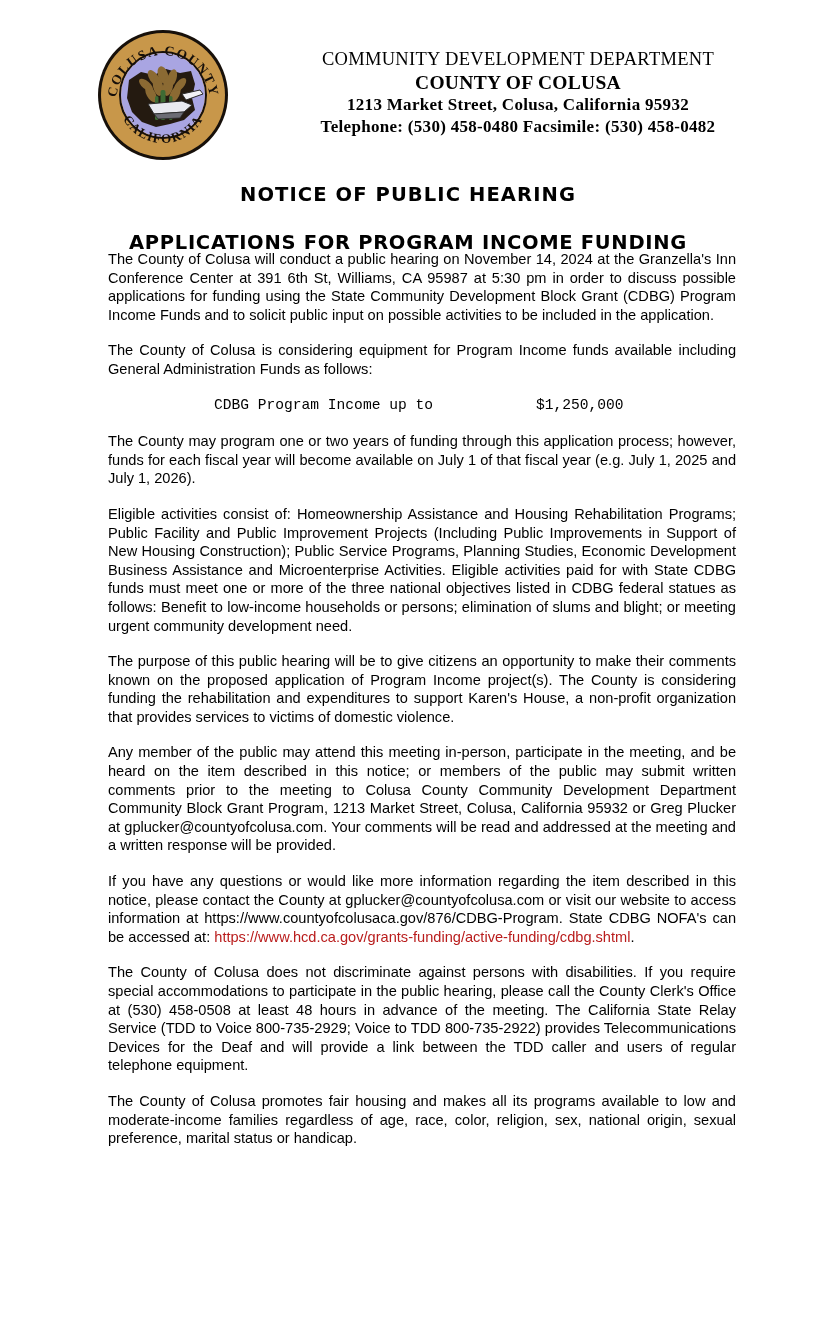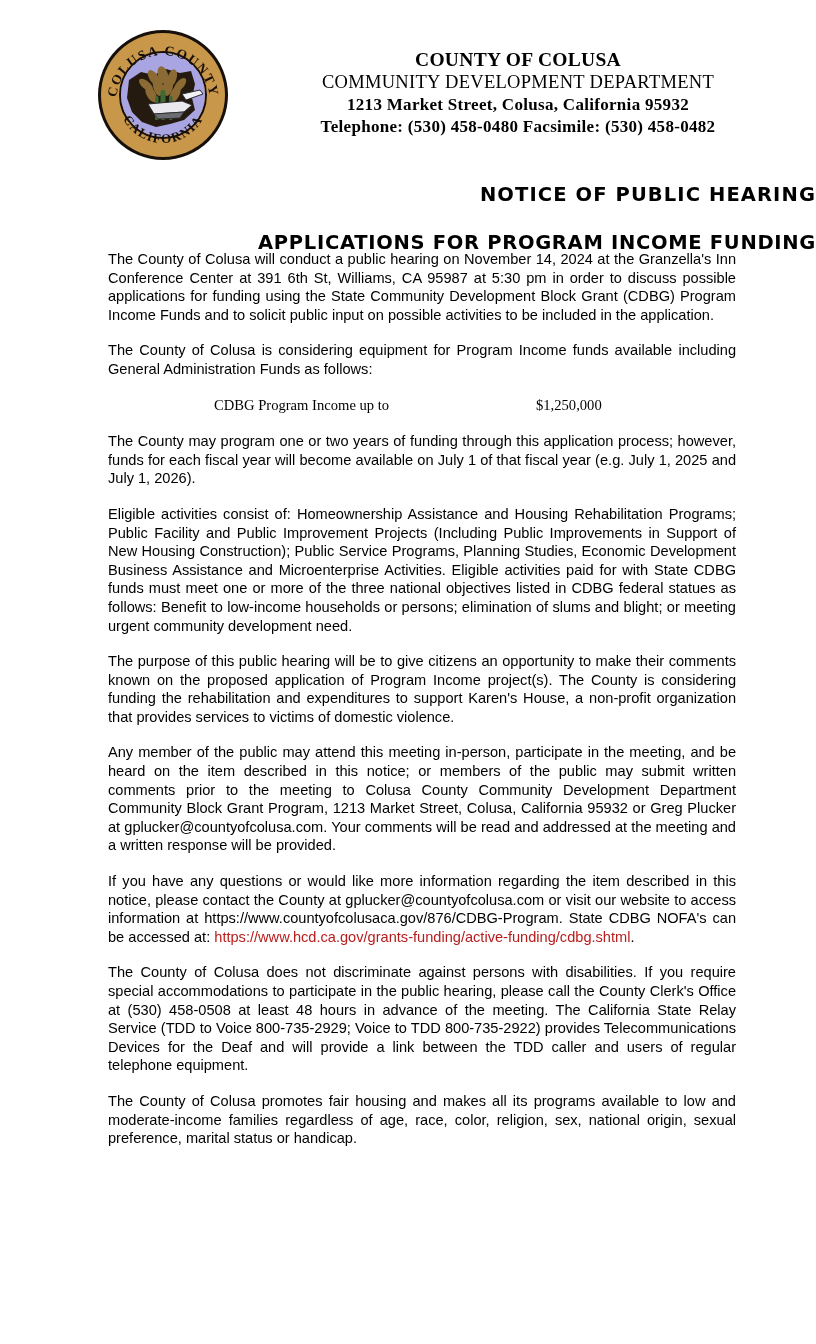--- a/index.html
+++ b/index.html
@@ -77,21 +77,20 @@
     text-align: center;
     margin-top: 12px;
   }
   .title-main,
   .title-sub {
     font-family: "DejaVu Sans", sans-serif;
     font-weight: bold;
     color: #000;
     letter-spacing: 1.1px;
     white-space: nowrap;
-    text-align: right;
   }
   .title-main {
     font-size: 19.5px;
     line-height: 30px;
   }
   .title-sub {
     font-size: 19.5px;
     line-height: 30px;
     margin-top: 18px;
     letter-spacing: 0.7px;
@@ -114,21 +113,21 @@
     text-justify: inter-word;
     color: #000;
   }
   p.para.plain {
     text-align: left;
   }
 
   
   .funding-row {
     margin: 4px 0 18px 0;
-    font-family: Liberation Serif, serif;
+    font-family: Liberation Mono, monospace;
     font-size: 14.6px;
     line-height: 18.6px;
     display: flex;
   }
   .funding-label {
     margin-left: 106px;
     width: 322px;
   }
   .funding-amount {
     text-align: left;
@@ -190,22 +189,22 @@
         <text font-family="Liberation Serif, serif" font-size="13.5" font-weight="bold" fill="#17100a" letter-spacing="1.6">
           <textPath href="#arcTop" startOffset="50%" text-anchor="middle">COLUSA COUNTY</textPath>
         </text>
         <text font-family="Liberation Serif, serif" font-size="13" font-weight="bold" fill="#17100a" letter-spacing="1.4">
           <textPath href="#arcBottom" startOffset="50%" text-anchor="middle">CALIFORNIA</textPath>
         </text>
       </svg>
     </div>
 
     <div class="header-text">
+      <span class="hdr-line hdr-2">COMMUNITY DEVELOPMENT DEPARTMENT</span>
       <span class="hdr-line hdr-1">COUNTY OF COLUSA</span>
-      <span class="hdr-line hdr-2">COMMUNITY DEVELOPMENT DEPARTMENT</span>
       <span class="hdr-line hdr-3">1213 Market Street, Colusa, California 95932</span>
       <span class="hdr-line hdr-4">Telephone: (530) 458-0480 Facsimile: (530) 458-0482</span>
     </div>
   </div>
 
   <div class="titles">
     <div class="title-main">NOTICE OF PUBLIC HEARING</div>
     <div class="title-sub">APPLICATIONS FOR PROGRAM INCOME FUNDING</div>
   </div>
 

